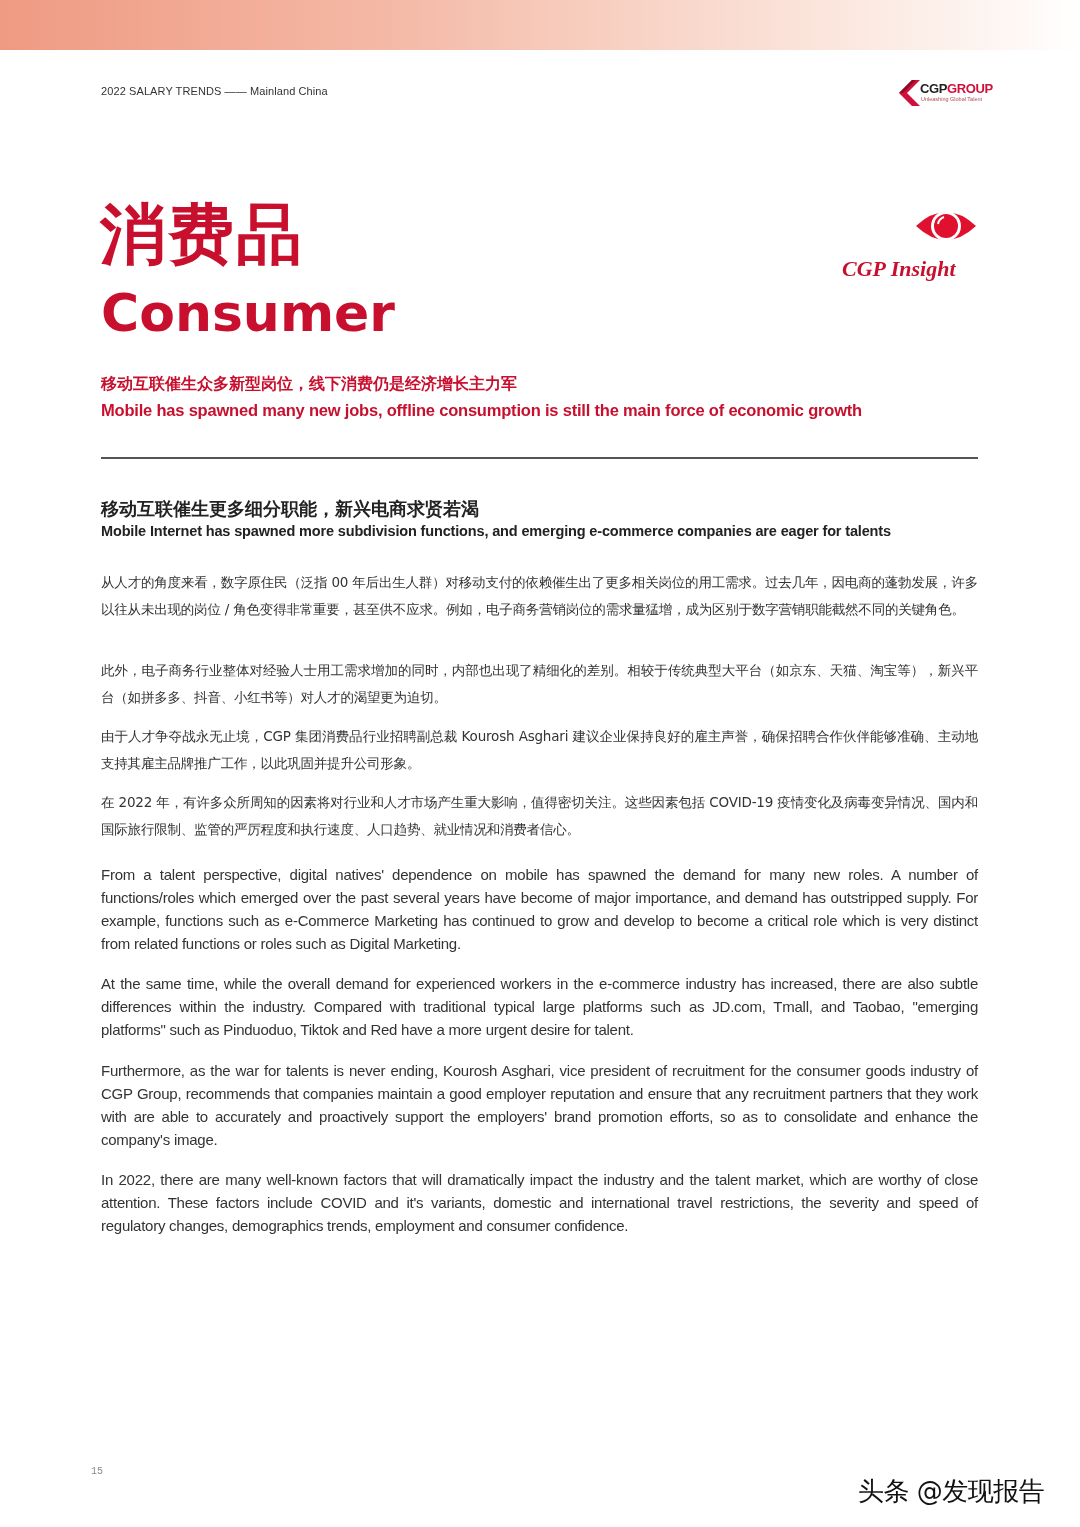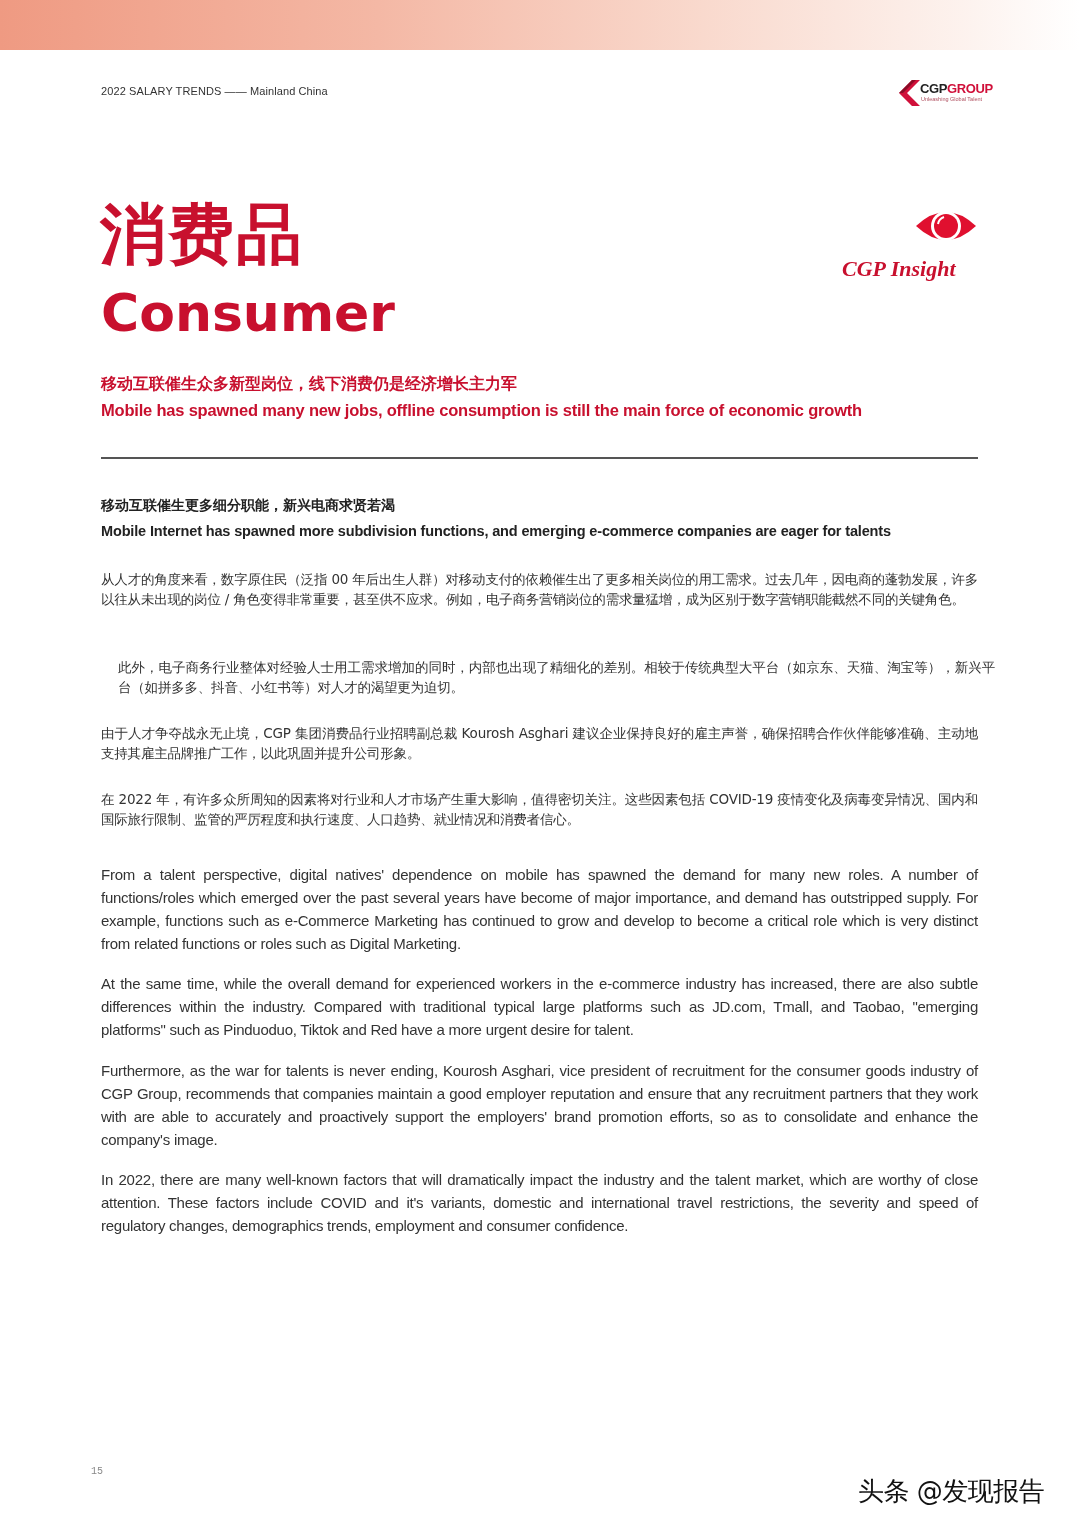--- a/index.html
+++ b/index.html
@@ -53,33 +53,33 @@
       font-family: "DejaVu Sans", sans-serif;
     }
     .sub-en {
       position: absolute; left: 101px; top: 401px; font-size: 16.5px; font-weight: bold; color: #c8102e;
       font-family: "Liberation Sans", sans-serif; letter-spacing: -0.2px;
     }
 
     .rule { position: absolute; left: 101px; top: 457px; width: 877px; height: 2px; background: #555; }
 
     .sec-cn {
-      position: absolute; left: 101px; top: 497px; font-size: 14px; font-weight: bold; color: #222;
+      position: absolute; left: 101px; top: 497px; font-size: 18px; font-weight: bold; color: #222;
       font-family: Liberation Sans, sans-serif;
     }
     .sec-en {
       position: absolute; left: 101px; top: 523px; font-size: 14.5px; font-weight: bold; color: #222;
       font-family: "Liberation Sans", sans-serif; letter-spacing: -0.15px;
     }
 
     .para {
       position: absolute; left: 101px; width: 877px; color: #333;
       text-align: justify;
     }
-    .para.cn { font-size: 13.5px; line-height: 20px; font-family: "DejaVu Sans", sans-serif; letter-spacing: -0.2px; }
+    .para.cn { font-size: 13.5px; line-height: 27px; font-family: "DejaVu Sans", sans-serif; letter-spacing: -0.2px; }
     .para.en { font-size: 15px; line-height: 23px; font-family: "Liberation Sans", sans-serif; letter-spacing: -0.25px; }
 
     .page-num {
       position: absolute; left: 91px; top: 1466px; font-size: 10px; color: #888;
       font-family: Liberation Mono, monospace;
     }
     .watermark {
       position: absolute; left: 858px; top: 1474px; font-size: 26px; color: #111;
       font-family: "DejaVu Sans", sans-serif; letter-spacing: -0.5px;
       text-shadow: 1px 1px 0 #fff, -1px -1px 0 #fff, 1px -1px 0 #fff, -1px 1px 0 #fff;
@@ -119,21 +119,21 @@
 
 <div class="sub-cn">移动互联催生众多新型岗位，线下消费仍是经济增长主力军</div>
 <div class="sub-en">Mobile has spawned many new jobs, offline consumption is still the main force of economic growth</div>
 
 <div class="rule"></div>
 
 <div class="sec-cn">移动互联催生更多细分职能，新兴电商求贤若渴</div>
 <div class="sec-en">Mobile Internet has spawned more subdivision functions, and emerging e-commerce companies are eager for talents</div>
 
 <p class="para cn" style="top:569px;">从人才的角度来看，数字原住民（泛指 00 年后出生人群）对移动支付的依赖催生出了更多相关岗位的用工需求。过去几年，因电商的蓬勃发展，许多以往从未出现的岗位 / 角色变得非常重要，甚至供不应求。例如，电子商务营销岗位的需求量猛增，成为区别于数字营销职能截然不同的关键角色。</p>
-<p class="para cn" style="top:657px;margin-left:17px;">此外，电子商务行业整体对经验人士用工需求增加的同时，内部也出现了精细化的差别。相较于传统典型大平台（如京东、天猫、淘宝等），新兴平台（如拼多多、抖音、小红书等）对人才的渴望更为迫切。</p>
+<p class="para cn" style="top:657px;">此外，电子商务行业整体对经验人士用工需求增加的同时，内部也出现了精细化的差别。相较于传统典型大平台（如京东、天猫、淘宝等），新兴平台（如拼多多、抖音、小红书等）对人才的渴望更为迫切。</p>
 <p class="para cn" style="top:723px;">由于人才争夺战永无止境，CGP 集团消费品行业招聘副总裁 Kourosh Asghari 建议企业保持良好的雇主声誉，确保招聘合作伙伴能够准确、主动地支持其雇主品牌推广工作，以此巩固并提升公司形象。</p>
 <p class="para cn" style="top:789px;">在 2022 年，有许多众所周知的因素将对行业和人才市场产生重大影响，值得密切关注。这些因素包括 COVID-19 疫情变化及病毒变异情况、国内和国际旅行限制、监管的严厉程度和执行速度、人口趋势、就业情况和消费者信心。</p>
 
 <p class="para en" style="top:863px;">From a talent perspective, digital natives' dependence on mobile has spawned the demand for many new roles. A number of functions/roles which emerged over the past several years have become of major importance, and demand has outstripped supply. For example, functions such as e-Commerce Marketing has continued to grow and develop to become a critical role which is very distinct from related functions or roles such as Digital Marketing.</p>
 <p class="para en" style="top:972px;">At the same time, while the overall demand for experienced workers in the e-commerce industry has increased, there are also subtle differences within the industry. Compared with traditional typical large platforms such as JD.com, Tmall, and Taobao, "emerging platforms" such as Pinduoduo, Tiktok and Red have a more urgent desire for talent.</p>
 <p class="para en" style="top:1059px;">Furthermore, as the war for talents is never ending, Kourosh Asghari, vice president of recruitment for the consumer goods industry of CGP Group, recommends that companies maintain a good employer reputation and ensure that any recruitment partners that they work with are able to accurately and proactively support the employers' brand promotion efforts, so as to consolidate and enhance the company's image.</p>
 <p class="para en" style="top:1168px;">In 2022, there are many well-known factors that will dramatically impact the industry and the talent market, which are worthy of close attention. These factors include COVID and it's variants, domestic and international travel restrictions, the severity and speed of regulatory changes, demographics trends, employment and consumer confidence.</p>
 
 <div class="page-num">15</div>
 <div class="watermark">头条 @发现报告</div>

